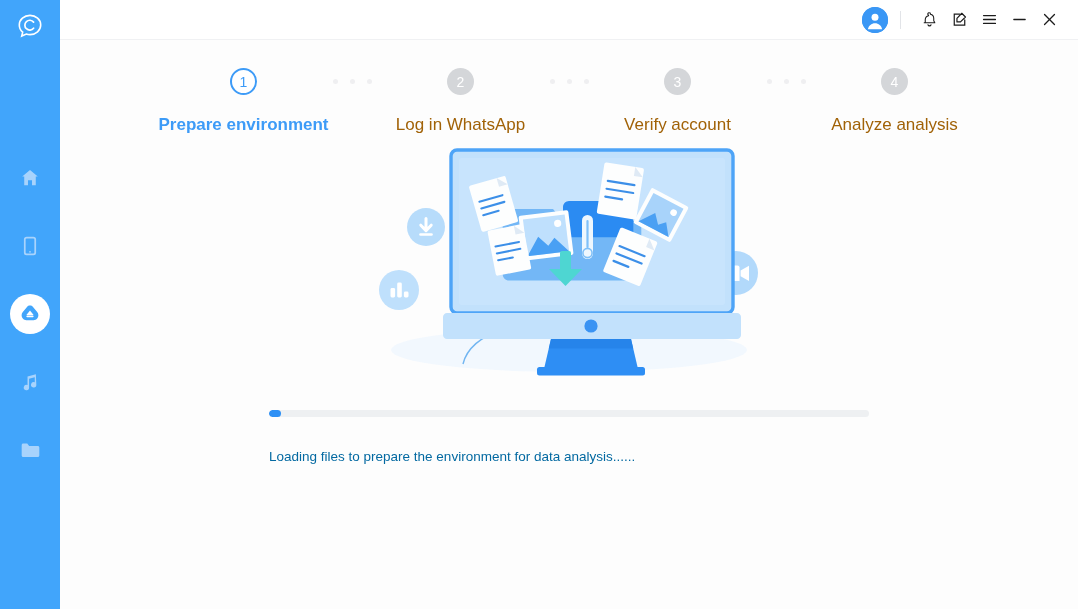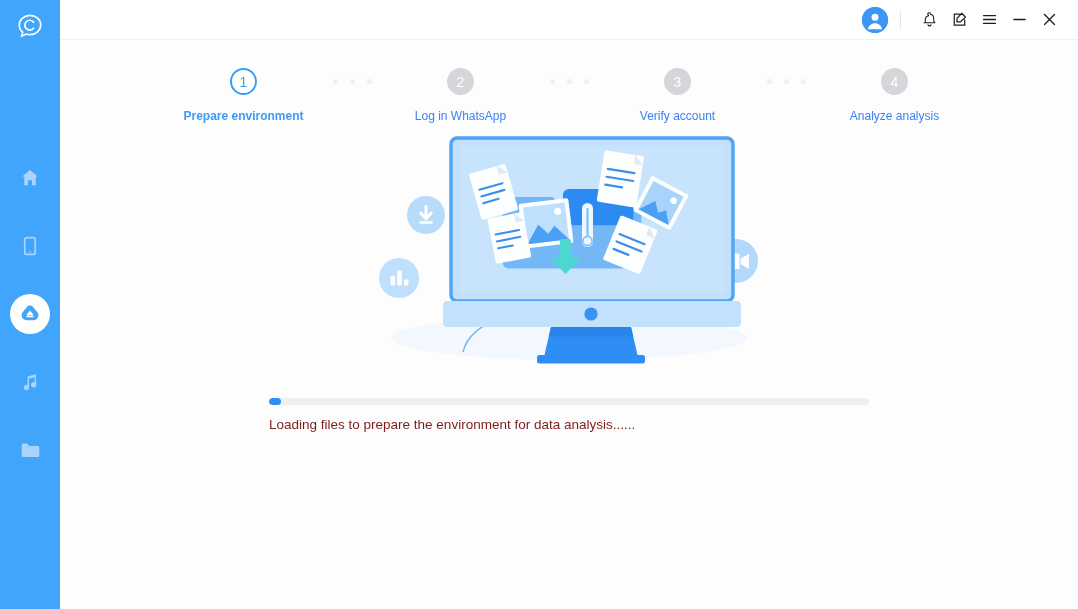--- a/index.html
+++ b/index.html
@@ -121,26 +121,26 @@
   .step-circle.current {
     border: 2px solid #3d9bf7;
     color: #3d9bf7;
     background: #ffffff;
   }
   .step-circle.pending {
     background: #d4d6d9;
     color: #ffffff;
   }
   .step-label {
-    margin-top: 14px;
-    font-size: 12px;
+    margin-top: 20px;
+    font-size: 17px;
     white-space: nowrap;
   }
   .step-label.current { color: #3d9bf7; font-weight: bold; }
-  .step-label.pending { color: #3b82f6; }
+  .step-label.pending { color: #a16207; }
   .dots {
     display: flex;
     gap: 12px;
     align-items: center;
     padding-top: 11px;
     width: 54px;
     justify-content: center;
   }
   .dot {
     width: 5px; height: 5px;
@@ -170,23 +170,23 @@
     border-radius: 4px;
     overflow: hidden;
     cursor: pointer;
   }
   .progress-fill {
     height: 7px;
     background: #2e90f5;
     border-radius: 4px;
   }
   .progress-text {
-    margin-top: 12px;
+    margin-top: 32px;
     font-size: 13.5px;
-    color: #7f1d1d;
+    color: #0369a1;
   }
 </style>
 </head>
 <body>
 
 <div class="app">
 
   <aside class="sidebar">
 
     <div class="logo">

